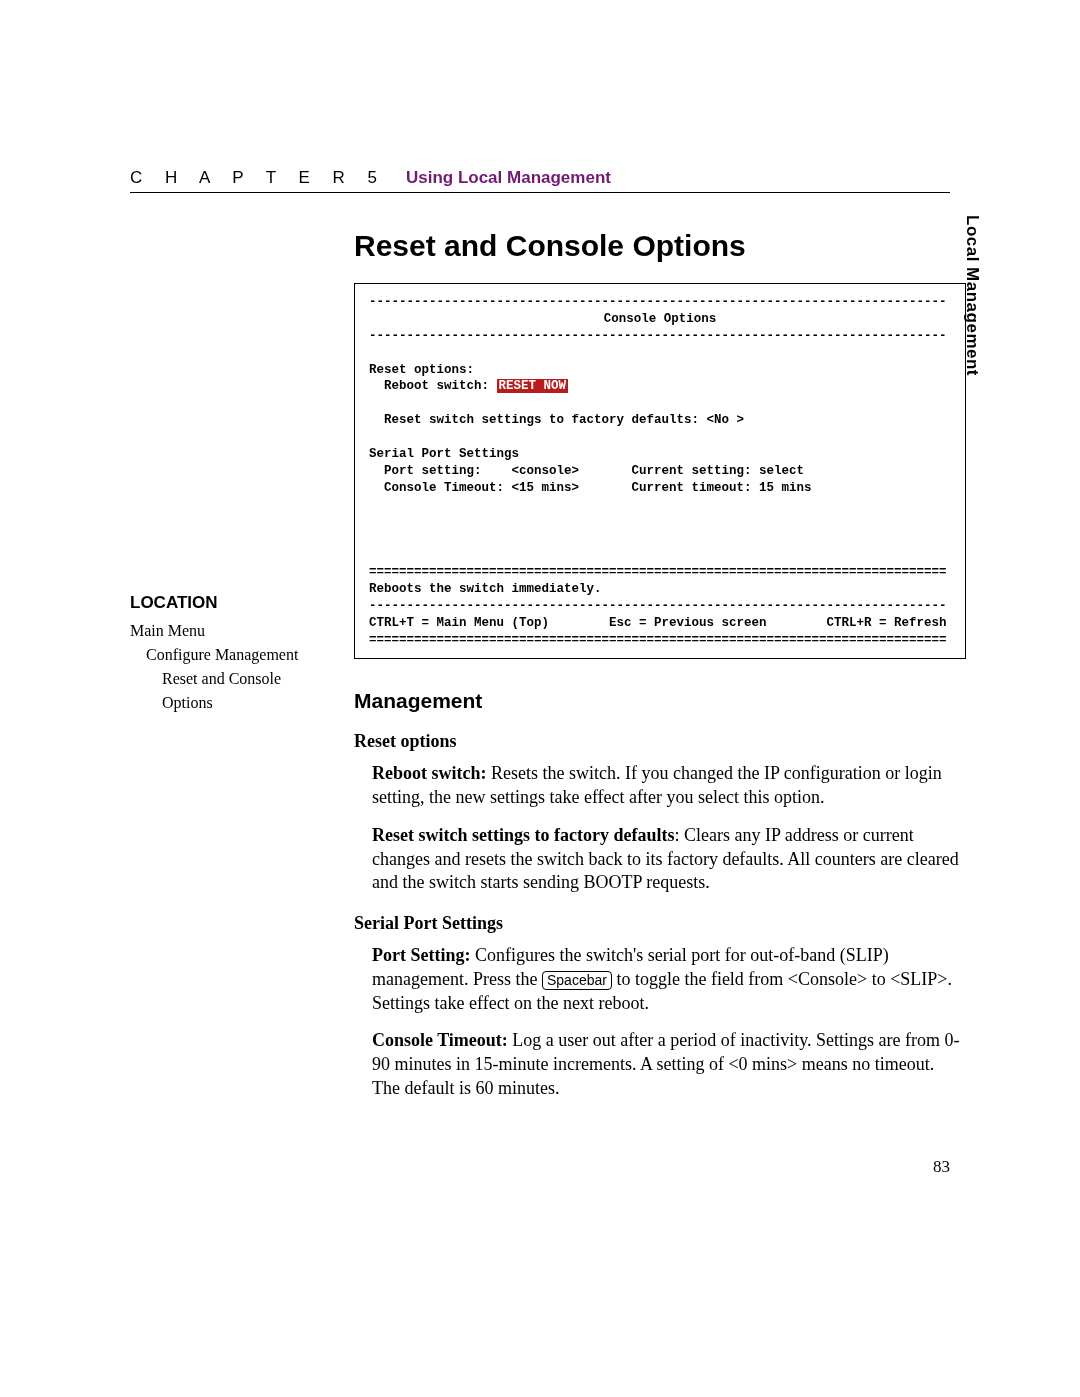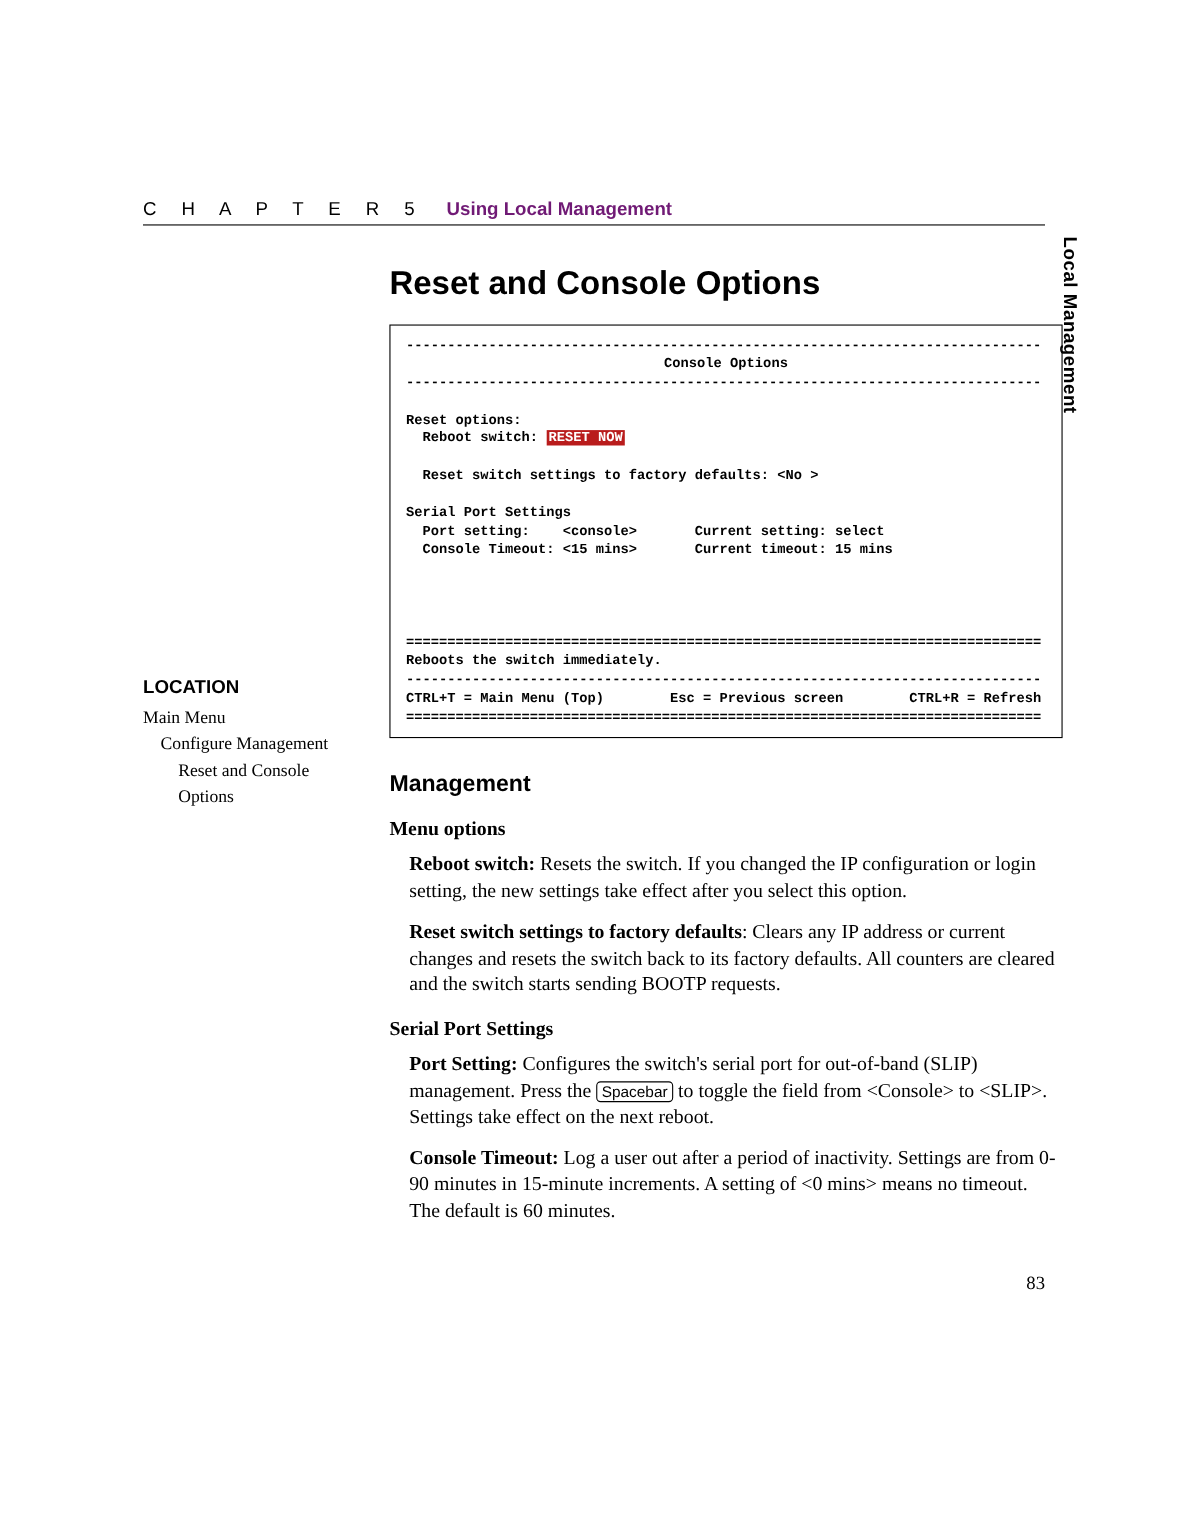--- a/index.html
+++ b/index.html
@@ -7,21 +7,21 @@
       width: 1080px;
       height: 1397px;
       background: #fff;
       font-family: "Times New Roman", Times, serif;
       position: relative;
       color: #000;
     }
     .page {
       position: absolute;
       left: 130px;
-      top: 180px;
+      top: 168px;
       width: 820px;
     }
     .header-line {
       border-bottom: 1.5px solid #000;
       padding-bottom: 4px;
       margin-bottom: 36px;
       display: flex;
       align-items: baseline;
       gap: 20px;
     }
@@ -127,21 +127,21 @@
     .loc-l1 { padding-left: 0; }
     .loc-l2 { padding-left: 16px; }
     .loc-l3 { padding-left: 32px; }
     .pagenum {
       position: absolute;
       right: 130px;
       bottom: 220px;
       font-family: "Times New Roman", Times, serif;
       font-size: 17px;
     }
-    .loc-block { margin-top: 14px; }
+    .loc-block { margin-top: 4px; }
   </style>
 </head>
 <body>
 
 <div class="vertical-tab">Local Management</div>
 
 <div class="page">
   <div class="header-line">
     <span class="chapter-spaced">C H A P T E R  5</span>
     <span class="chapter-title-link">Using Local Management</span>
@@ -175,21 +175,21 @@
 
 
 
 
 <div class="rule-d">=============================================================================</div><span>Reboots the switch immediately.</span>
 <div class="rule-d">-----------------------------------------------------------------------------</div><span>CTRL+T = Main Menu (Top)</span>        <span>Esc = Previous screen</span>        <span>CTRL+R = Refresh</span>
 <div class="rule-d">=============================================================================</div></div>
 
       <div class="section-h">Management</div>
 
-      <div class="subhead">Menu options</div>
+      <div class="subhead">Reset options</div>
 
       <p class="para">
         <span class="b">Reboot switch:</span><span> Resets the switch. If you changed the IP configuration or login setting, the new settings take effect after you select this option.</span>
       </p>
 
       <p class="para">
         <span class="b">Reset switch settings to factory defaults</span><span>: Clears any IP address or current changes and resets the switch back to its factory defaults. All counters are cleared and the switch starts sending BOOTP requests.</span>
       </p>
 
       <div class="subhead" style="margin-top:18px">Serial Port Settings</div>

